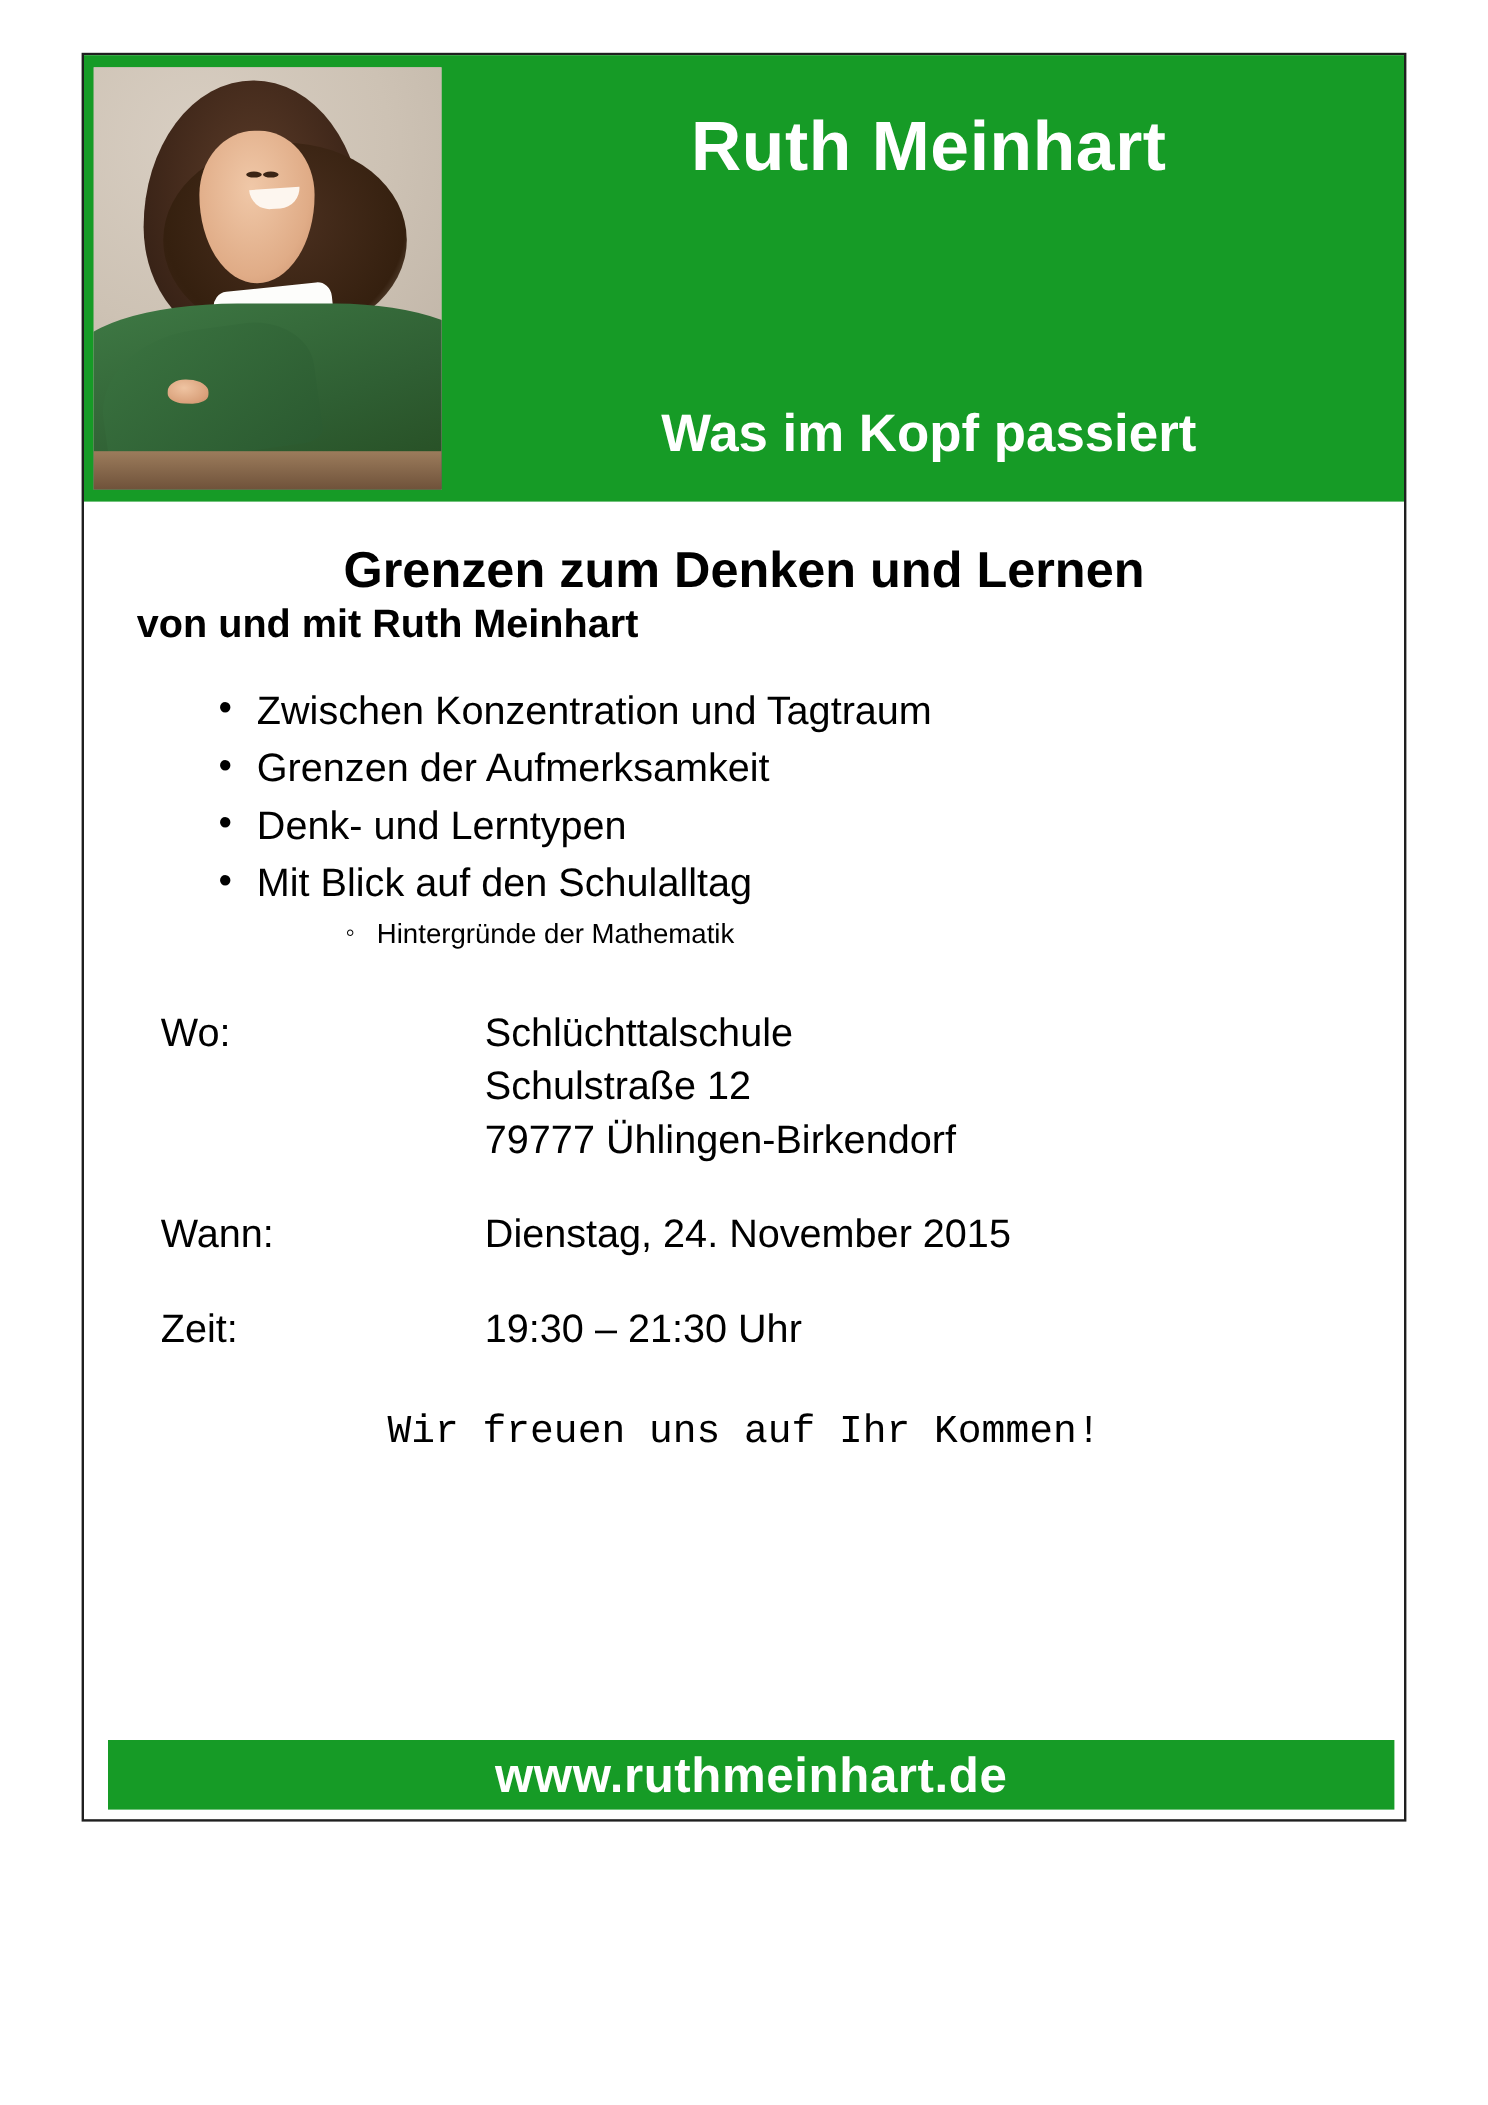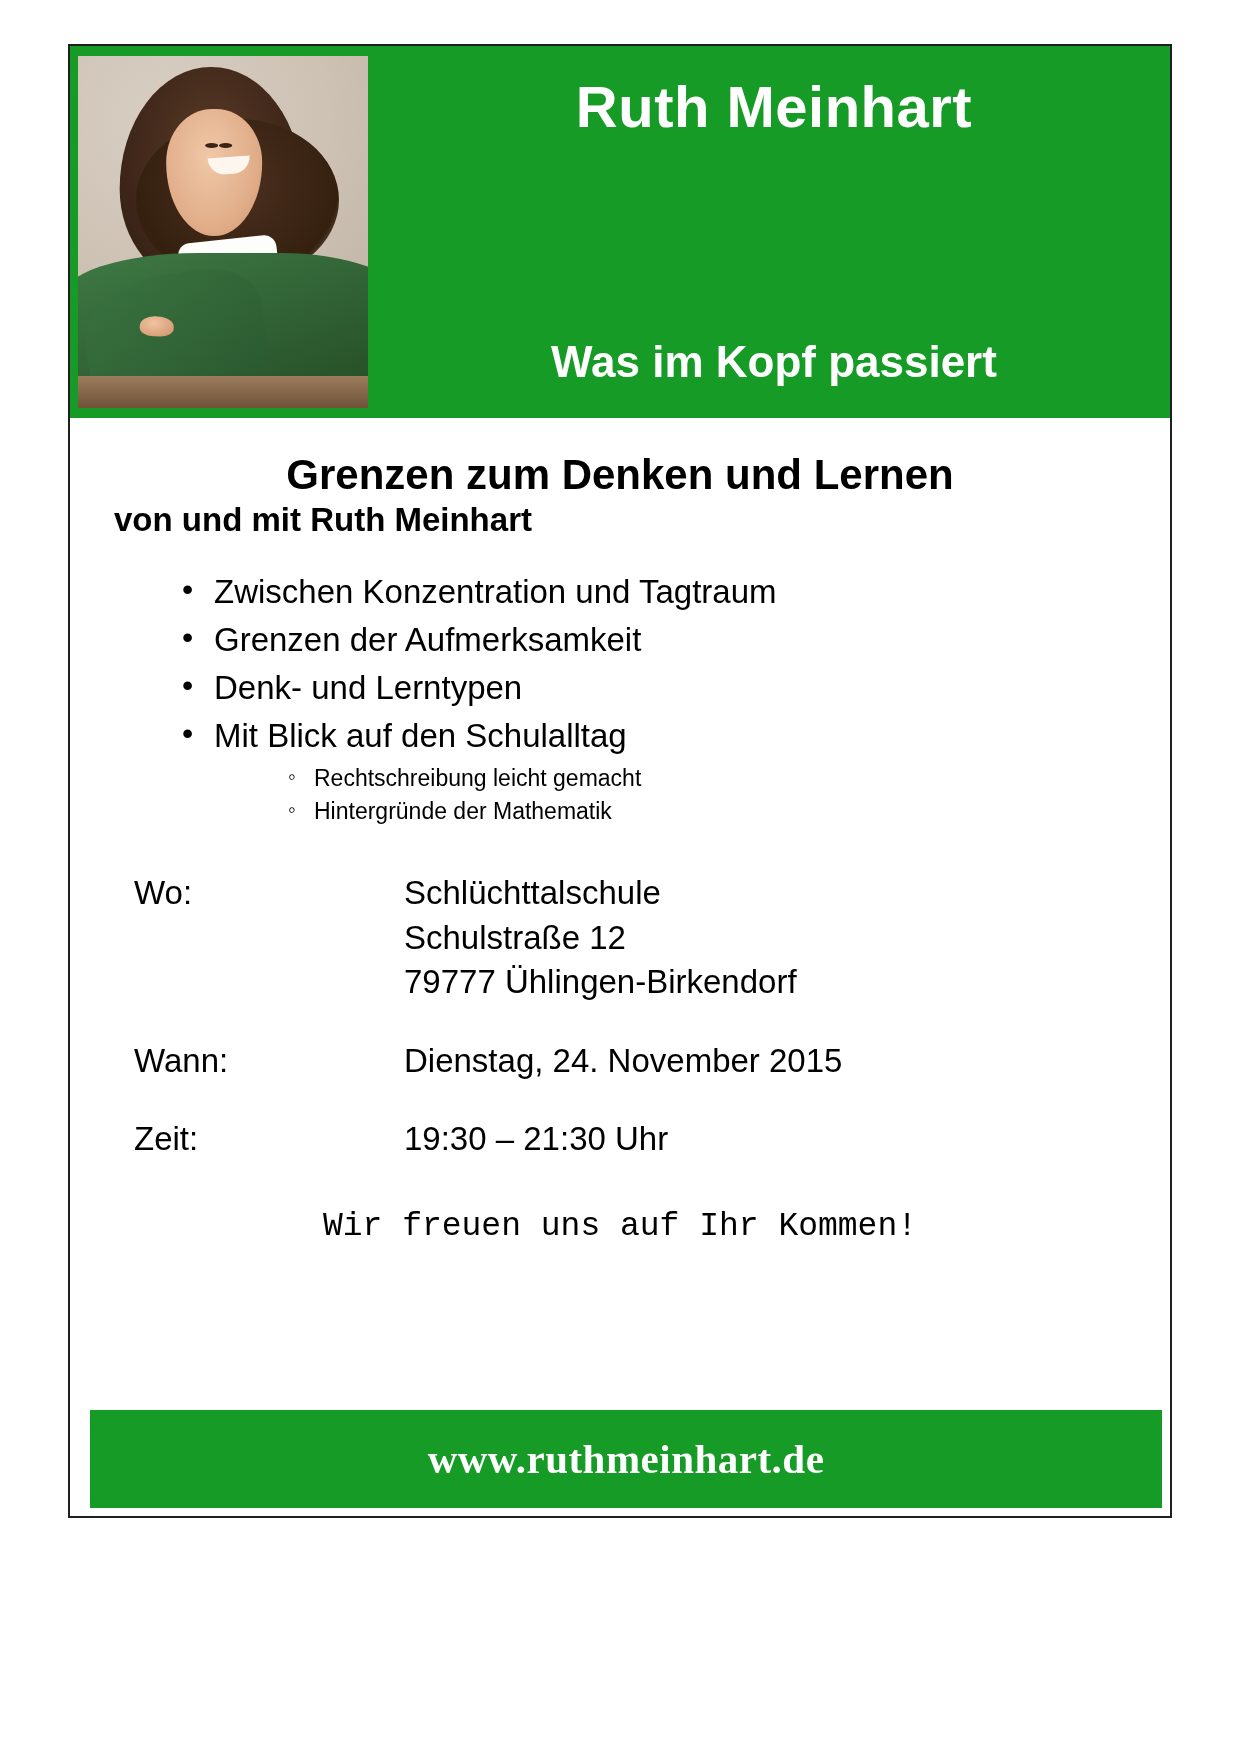--- a/index.html
+++ b/index.html
@@ -133,21 +133,21 @@
     position: absolute;
     left: 0; bottom: 0; width: 100%; height: 9%;
     background: linear-gradient(180deg, #9c7c5c 0%, #6f523a 100%);
   }
 
   .header-text {
     flex: 1 1 auto;
     display: flex;
     flex-direction: column;
     justify-content: space-between;
-    padding: 32px 20px 24px 30px;
+    padding: 48px 20px 24px 30px;
     box-sizing: border-box;
   }
   .name {
     color: #ffffff;
     font-size: 58px;
     font-weight: bold;
     letter-spacing: 0.5px;
     margin: 0;
     text-align: center;
     line-height: 1;
@@ -249,27 +249,26 @@
   .closing {
     text-align: center;
     font-size: 33px;
     margin-top: 46px;
     font-family: Liberation Mono, monospace;
   }
 
   
   .footer {
     background: #169b26;
-    height: 98px;
+    height: 58px;
     flex: 0 0 auto;
     display: flex;
     align-items: center;
     justify-content: center;
     margin: 18px 8px 8px 20px;
-    font-family: Liberation Serif, serif;
   }
   .footer a, .footer .url {
     color: #ffffff;
     font-size: 41px;
     font-weight: bold;
     letter-spacing: 0.5px;
     text-decoration: none;
   }
 </style>
 </head>
@@ -306,21 +305,20 @@
     <div class="title">Grenzen zum Denken und Lernen</div>
     <div class="subtitle">von und mit Ruth Meinhart</div>
 
     <ul class="bullets">
       <li><span>Zwischen Konzentration und Tagtraum</span></li>
       <li><span>Grenzen der Aufmerksamkeit</span></li>
       <li><span>Denk- und Lerntypen</span></li>
       <li>
         <span>Mit Blick auf den Schulalltag</span>
         <ul class="subbullets">
-          <li><span>Rechtschreibung leicht gemacht</span></li>
           <li><span>Hintergründe der Mathematik</span></li>
         </ul>
       </li>
     </ul>
 
     <div class="details">
 
       <div class="detail-row">
         <div class="detail-label">Wo:</div>
         <div class="detail-value">

